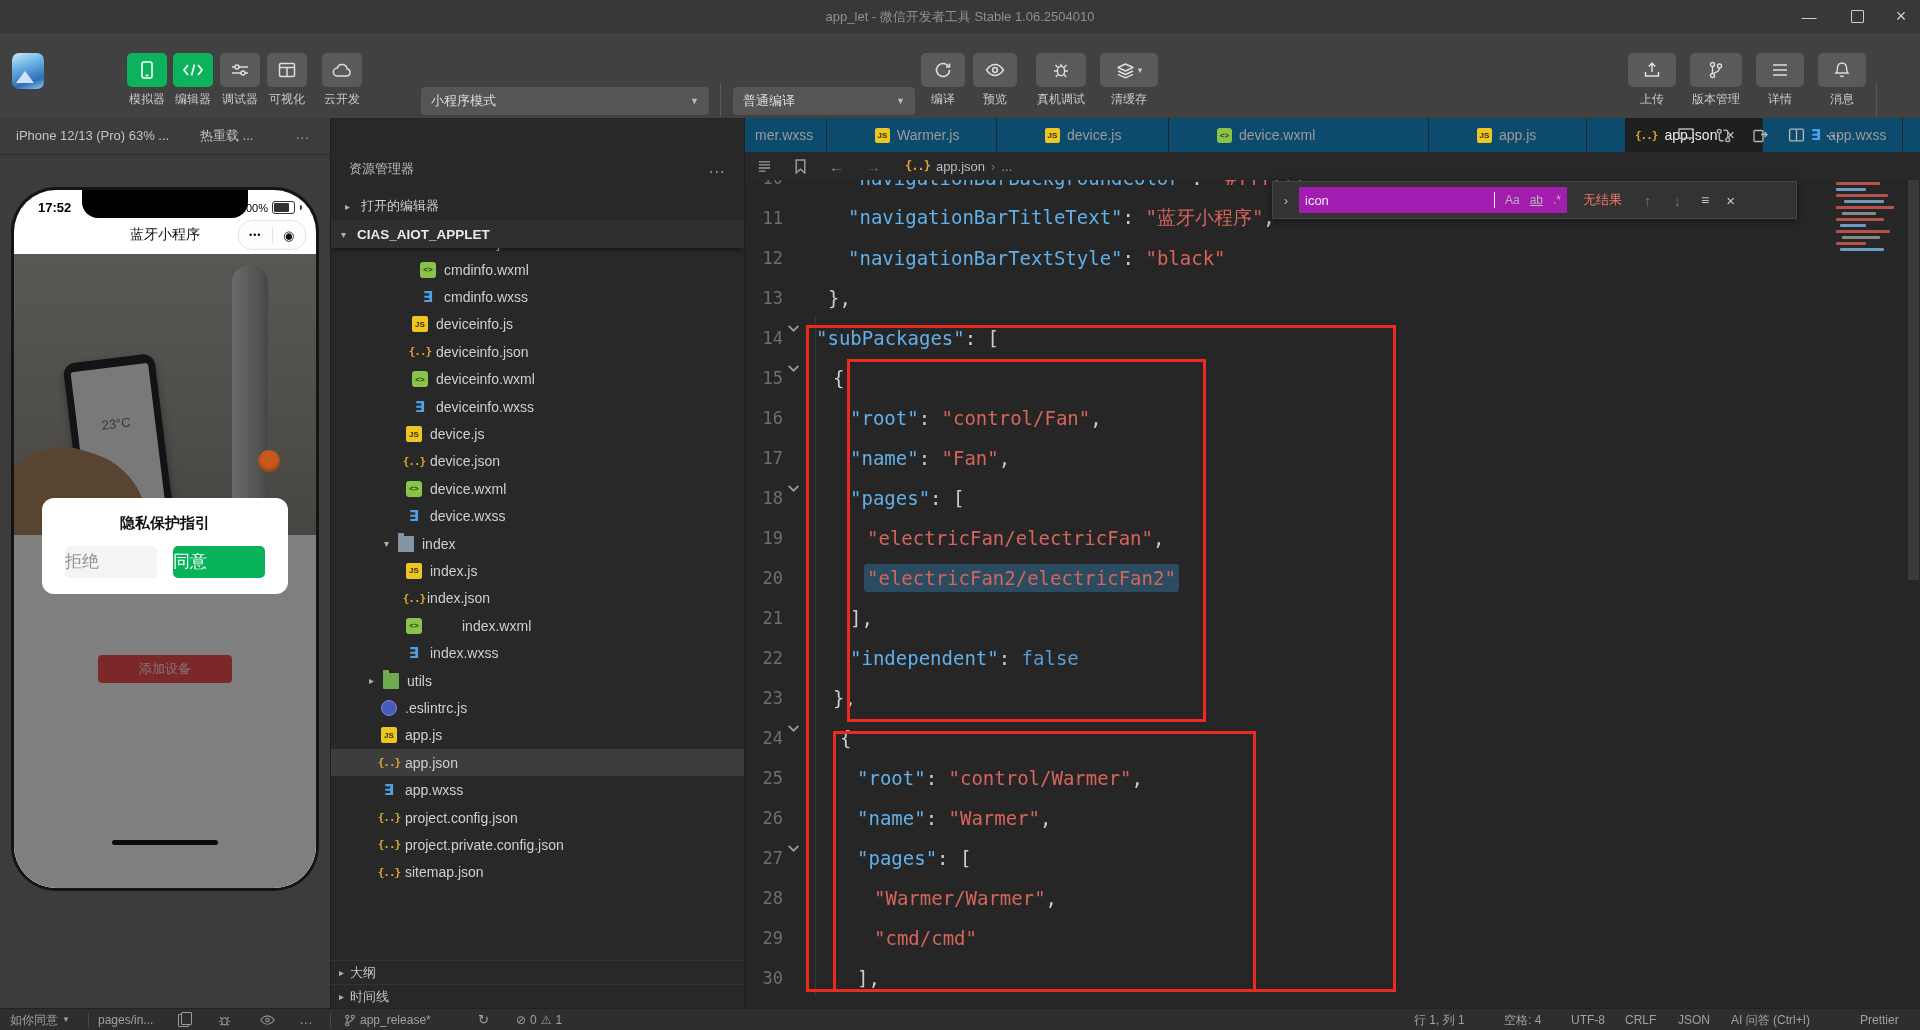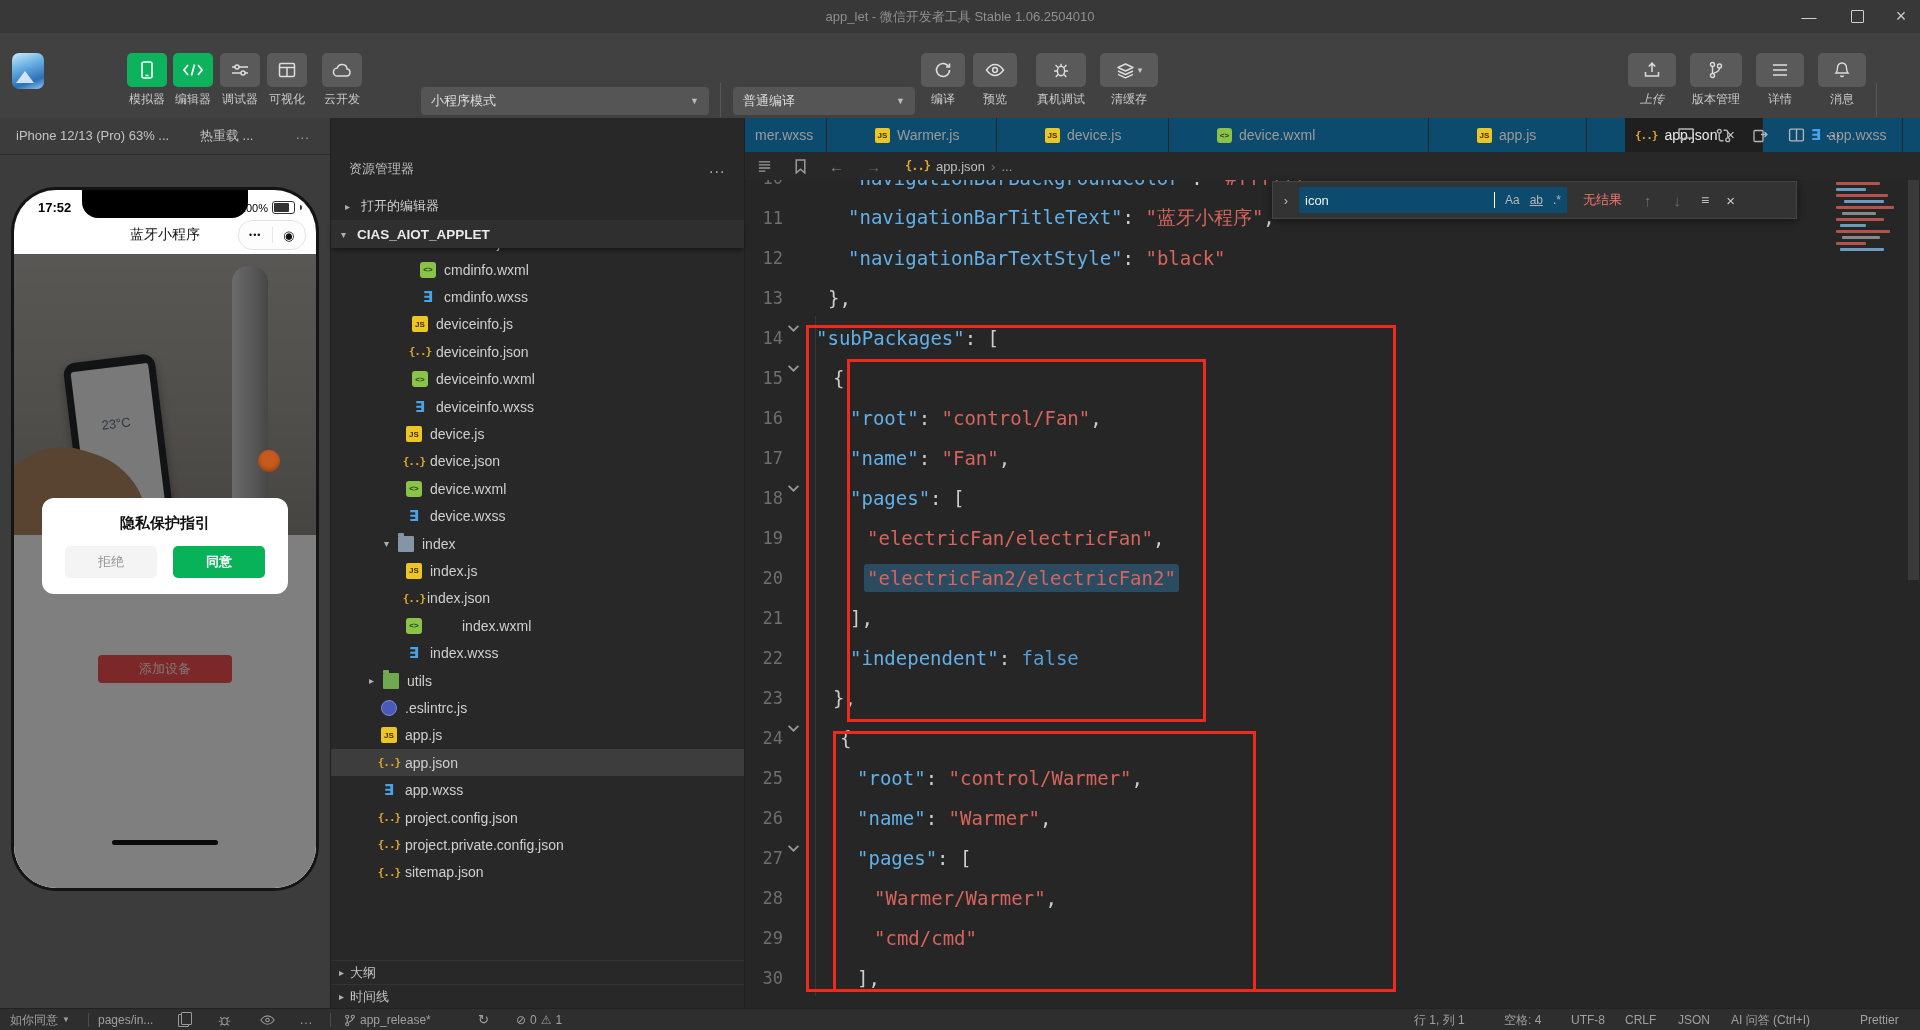--- a/index.html
+++ b/index.html
@@ -79,23 +79,23 @@
          border-radius:4px;color:#ffe9e7;font-size:13px;text-align:center;line-height:28px;}
   #phone-overlay{position:absolute;left:0;top:64px;width:302px;height:634px;background:rgba(0,0,0,.5);z-index:2;}
   #privacy-badge{position:absolute;left:244px;top:260px;width:22px;height:22px;border-radius:50%;
          background:#c95a1e;z-index:3;box-shadow:inset 0 -2px 4px rgba(0,0,0,.3);}
   #privacy-dialog{position:absolute;left:28px;top:308px;width:246px;background:#ffffff;border-radius:12px;
          z-index:3;padding-bottom:16px;}
   #pd-title{margin-top:16px;text-align:center;font-size:15px;font-weight:bold;color:#111;}
   #pd-body{margin:10px 18px 0 18px;font-size:12px;line-height:1.7;color:#474747;}
   #pd-link{color:#06ae56;text-decoration:underline;}
   #pd-buttons{margin-top:13px;display:flex;justify-content:center;gap:16px;}
-  .pd-btn{width:92px;height:32px;border-radius:5px;font-size:13px;text-align:center;line-height:32px;}
+  .pd-btn{width:92px;height:32px;border-radius:5px;font-size:17px;line-height:32px;}
   #pd-reject{background:#f4f4f4;color:#919191;}
-  #pd-agree{background:#07b258;color:#fff;font-weight:bold;}
+  #pd-agree{background:#07b258;color:#fff;font-weight:normal;}
   #homebar{position:absolute;left:98px;top:650px;width:106px;height:5px;border-radius:3px;background:#0b0b0b;z-index:4;}
 
   
   #explorer{position:absolute;left:330px;top:0;width:415px;height:890px;background:#282828;
             border-left:1px solid #1f1f1f;border-right:1px solid #1f1f1f;box-sizing:border-box;}
   #exp-header{position:absolute;left:0;top:36px;width:100%;height:30px;}
   #exp-header .t{position:absolute;left:18px;line-height:30px;font-size:13px;color:#bdbdbd;}
   #exp-header .m{position:absolute;left:378px;line-height:28px;color:#a8a8a8;letter-spacing:1px;}
   #exp-rows{position:absolute;left:0;top:74px;width:100%;}
   .tree-row{height:27.4px;display:flex;align-items:center;font-size:14px;color:#cfcfcf;position:relative;}
@@ -158,21 +158,21 @@
   .seg-w{color:#569cd6;}
   .seg-sel{color:#d5655c;background:#2b4b60;box-shadow:0 0 0 3px #2b4b60;border-radius:1px;}
   #indent-guide{position:absolute;left:70px;top:136px;width:1px;height:680px;background:rgba(255,255,255,.08);}
   .redbox{position:absolute;border:3px solid #ee2a1e;z-index:6;}
 
   
   #find-widget{position:absolute;left:527px;top:63px;width:525px;height:38px;background:#333333;
                border:1px solid #454545;box-sizing:border-box;box-shadow:0 2px 8px rgba(0,0,0,.45);
                display:flex;align-items:center;z-index:7;font-size:13px;}
   #find-collapse{width:26px;text-align:center;color:#bbb;font-size:13px;}
-  #find-input{width:268px;height:26px;background:#0c4a6e;display:flex;align-items:center;
+  #find-input{width:268px;height:26px;background:#a21caf;display:flex;align-items:center;
               padding:10px 6px;box-sizing:border-box;color:#eee;}
   #find-input .q{flex:1;}
   #find-input .cursor{width:1px;height:16px;background:#fff;margin-left:-96px;}
   .find-tgl{color:#b5b5b5;font-size:12px;margin-left:10px;}
   .find-tgl.u{text-decoration:underline;}
   #find-result{color:#f2766b;margin-left:16px;}
   .find-nav{color:#6f6f6f;font-size:15px;margin-left:22px;}
   #find-selicon{color:#c0c0c0;margin-left:20px;letter-spacing:-1px;font-size:14px;}
   #find-close{color:#cccccc;margin-left:18px;font-size:15px;}
 
@@ -292,21 +292,21 @@
             <path d="M9.5 1.5L17 5 9.5 8.5 2 5z"></path>
             <path d="M2 8.5l7.5 3.5L17 8.5M2 11.8l7.5 3.5 7.5-3.5"></path>
           </svg>
           <span style="color: rgb(204, 204, 204); font-size: 9px; margin-left: 3px;">▾</span>
         </div>
         <div class="tool-label">清缓存</div>
       </div>
     </div>
   <div class="vsep" style="left:1876px;"></div>
   <div id="right-actions">
-      <div class="tool-btn-wrap" style="left: 1628px; width: 48px; font-style: italic;">
+      <div class="tool-btn-wrap" style="left: 1628px; width: 48px;">
         <div class="icon-btn" style="width: 48px;">
           <svg width="18" height="18" viewBox="0 0 18 18" fill="none" stroke="#ddd" stroke-width="1.5">
             <path d="M9 11V2.5M5.8 5.5L9 2.2l3.2 3.3"></path>
             <path d="M2.5 11v4h13v-4"></path>
           </svg>
         </div>
         <div class="tool-label" style="margin-left: -14px; width: 76px;">上传</div>
       </div>
       <div class="tool-btn-wrap" style="left: 1690px; width: 52px;">
         <div class="icon-btn" style="width: 52px;">

